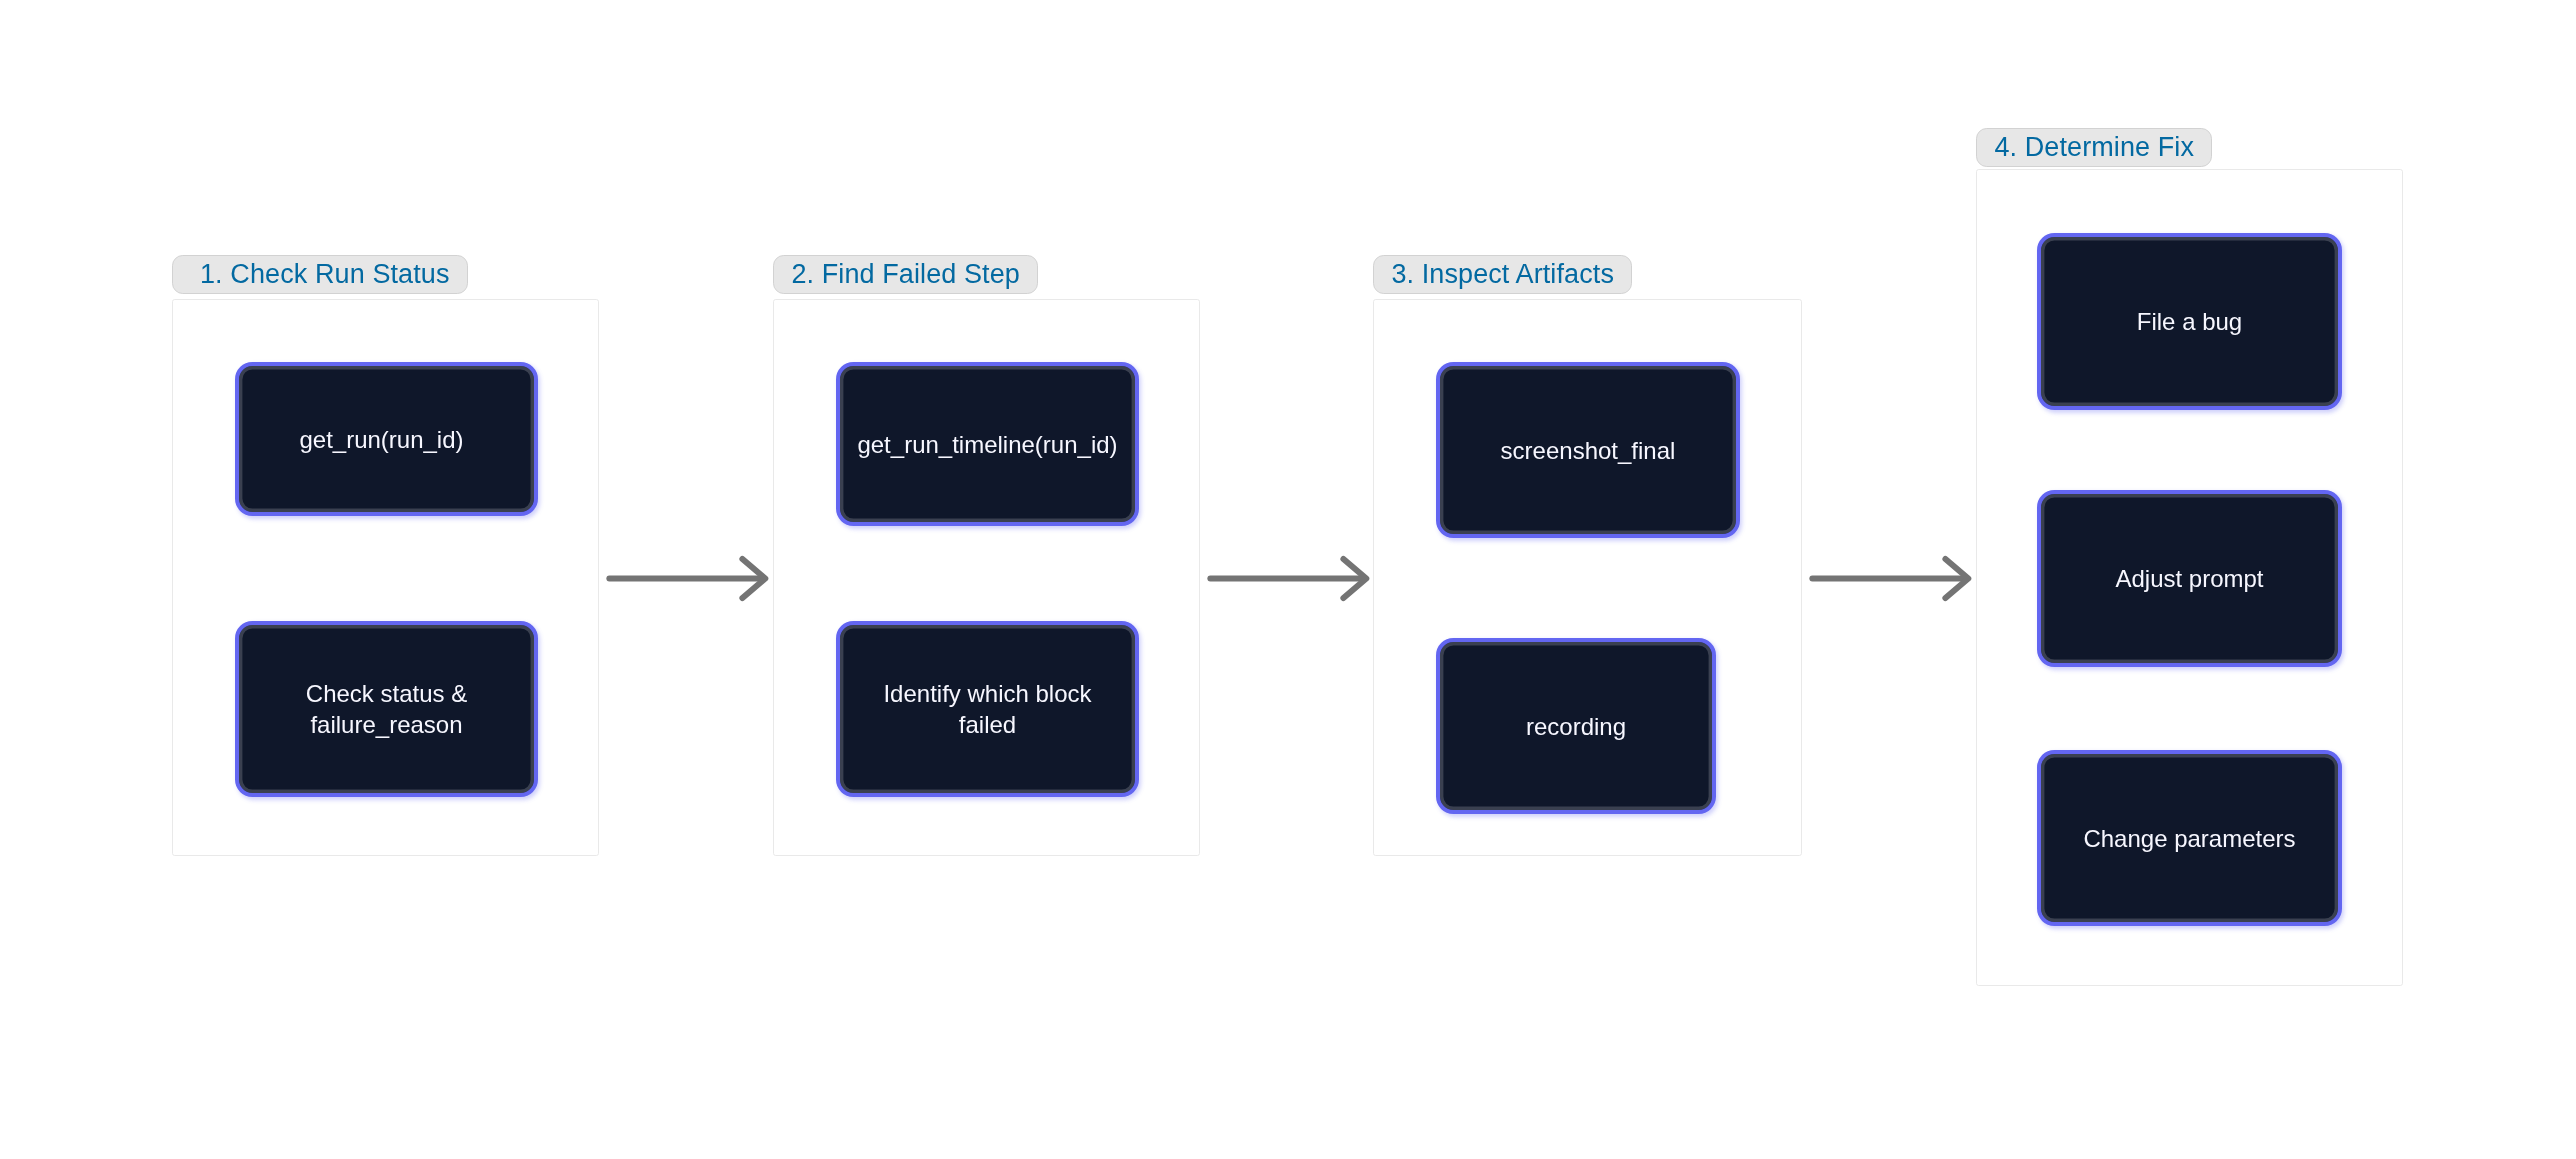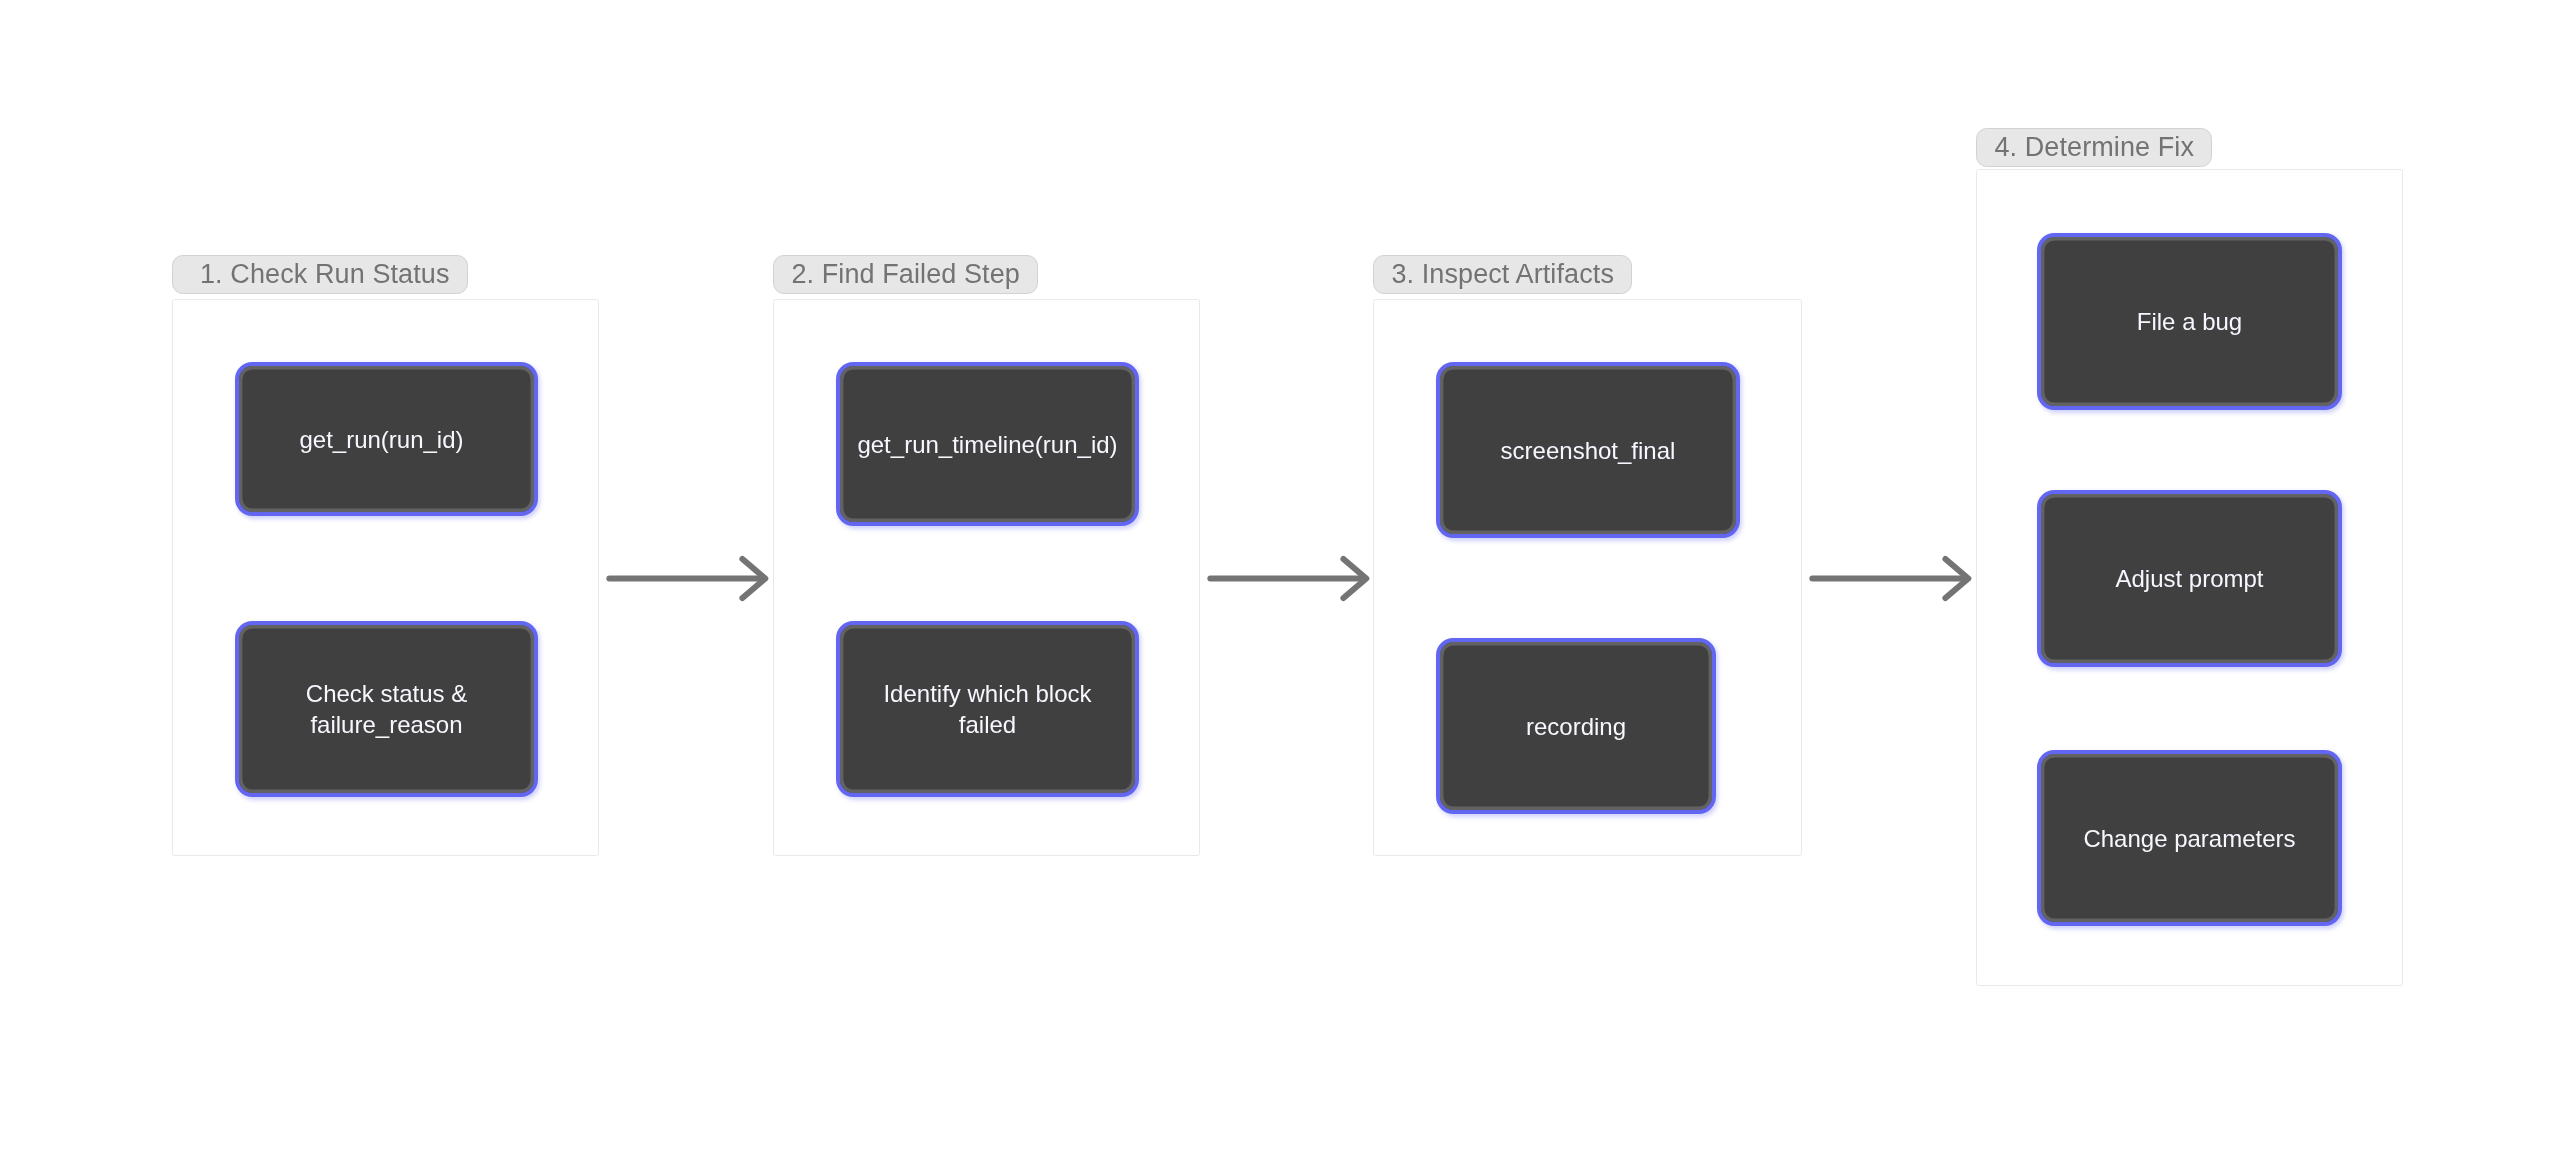--- a/index.html
+++ b/index.html
@@ -20,38 +20,38 @@
     position: absolute;
     display: inline-flex;
     align-items: center;
     height: 39px;
     padding: 0 17.4px;
     background: #e7e7e7;
     border: 1.3px solid #d2d2d2;
     border-radius: 10.7px;
     font-size: 27px;
     letter-spacing: 0.1px;
-    color: #737373;
+    color: #0369a1;
     white-space: nowrap;
     box-sizing: border-box;
   }
   .panel {
     position: absolute;
     background: #ffffff;
     border: 1.3px solid #e9e9e9;
     border-radius: 2.7px;
     box-sizing: border-box;
   }
   .node {
     position: absolute;
     display: flex;
     align-items: center;
     justify-content: center;
     text-align: center;
-    background: #404040;
+    background: #0f172a;
     border: 4px solid #6366f1;
     border-radius: 17.4px;
     box-shadow: inset 0 0 0 3.4px rgba(255,255,255,0.18), 2px 2.7px 4.7px rgba(99,102,241,0.30);
     color: #f7f7ff;
     font-size: 24px;
     line-height: 31px;
     padding: 0 19px;
     box-sizing: border-box;
   }
   .arrow { position: absolute; width: 168px; height: 81px; }

